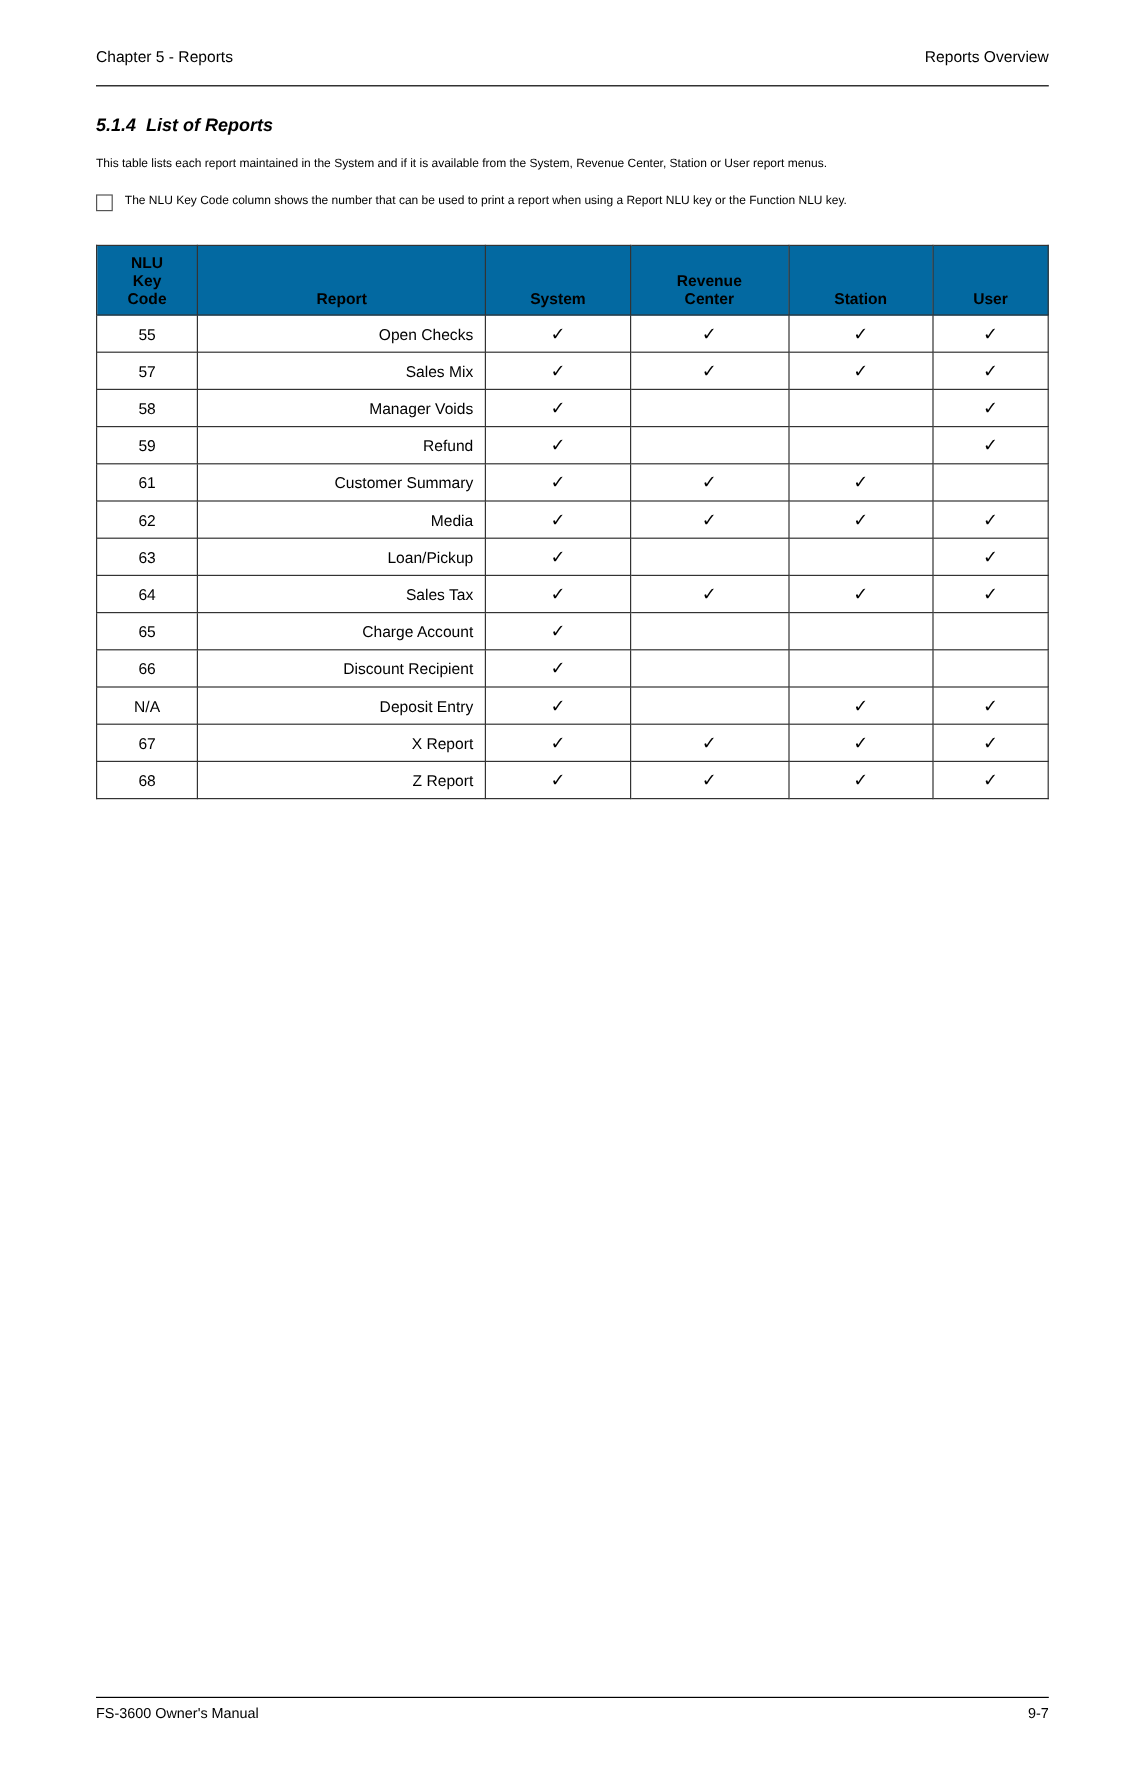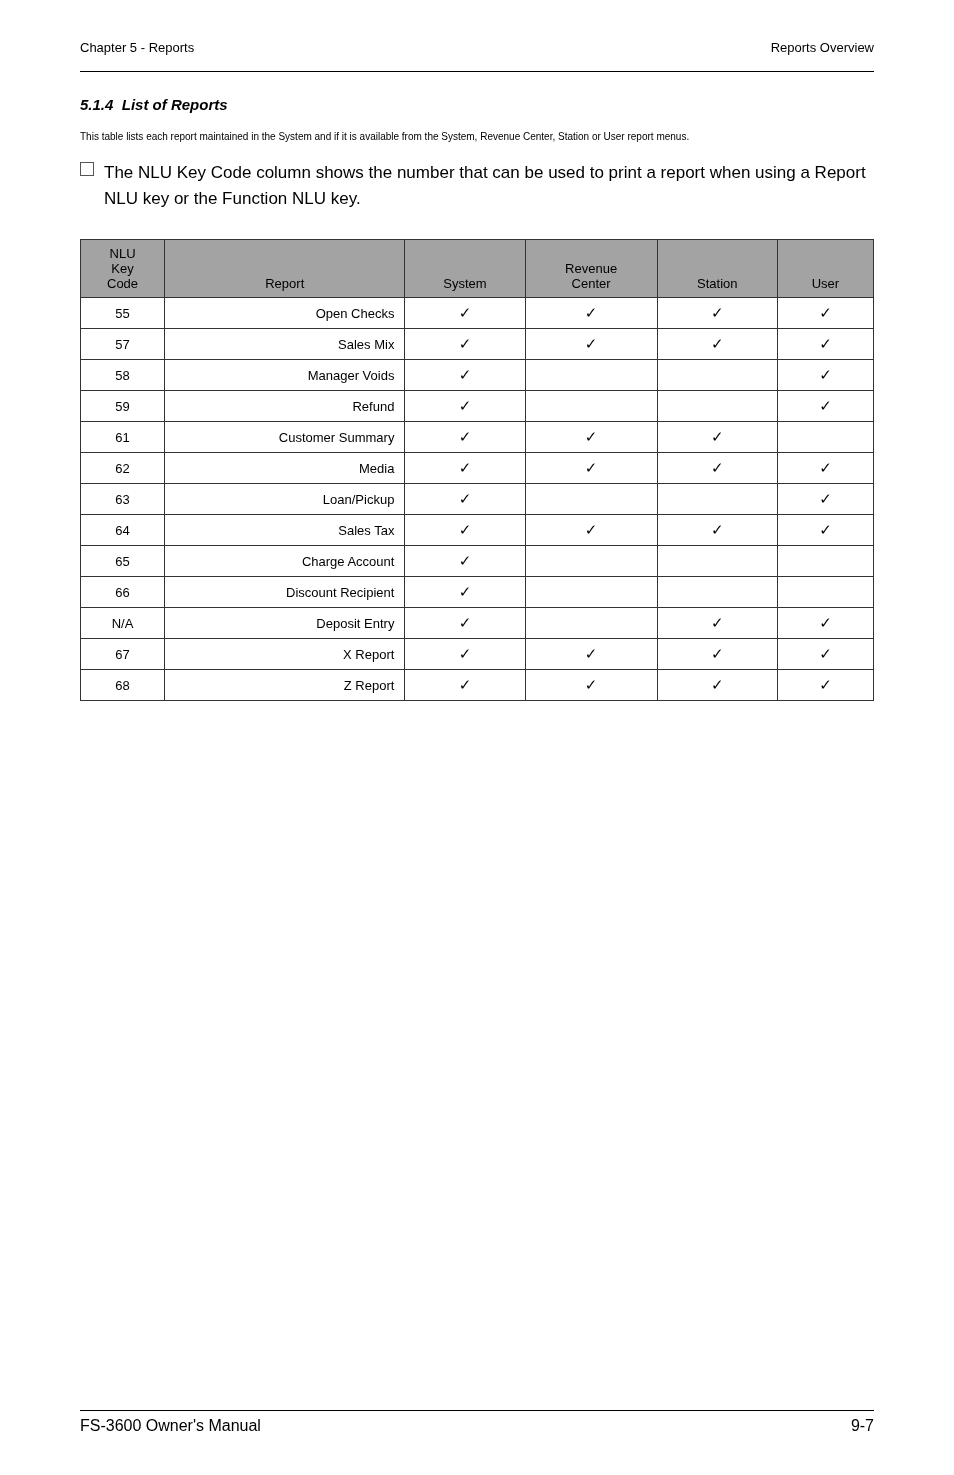--- a/index.html
+++ b/index.html
@@ -45,21 +45,21 @@
       line-height: 1.5;
       margin-bottom: 16px;
     }
 
     
     .bullet-note {
       display: flex;
       align-items: flex-start;
       gap: 10px;
       margin-bottom: 28px;
-      font-size: 17px;
+      font-size: 10px;
       line-height: 1.5;
     }
     .bullet-note .bullet-box {
       width: 14px;
       height: 14px;
       border: 1px solid #555;
       flex-shrink: 0;
       margin-top: 2px;
     }
     .bullet-note .bullet-text {
@@ -73,23 +73,23 @@
       margin-bottom: 40px;
     }
     .report-table th,
     .report-table td {
       border: 1px solid #333;
       padding: 6px 10px;
       text-align: center;
       font-size: 13px;
     }
     .report-table th {
-      font-weight: normal;
+      font-weight: bold;
       vertical-align: bottom;
-      background: #a3a3a3;
+      background: #0369a1;
     }
     .report-table td:nth-child(2) {
       text-align: right;
       margin-top: 23px;
     }
     .report-table th:nth-child(1),
     .report-table td:nth-child(1) {
       width: 70px;
     }
     .report-table th:nth-child(2),
@@ -121,21 +121,21 @@
     
     .footer-bar {
       position: absolute;
       bottom: 40px;
       left: 80px;
       right: 80px;
       border-top: 1px solid #000;
       padding-top: 6px;
       display: flex;
       justify-content: space-between;
-      font-size: 16px;
+      font-size: 12px;
     }
   </style>
 </head>
 <body>
 
 <div class="page">
 
   <div class="header-bar">
     <span>Chapter 5 - Reports</span>
     <span>Reports Overview</span>

